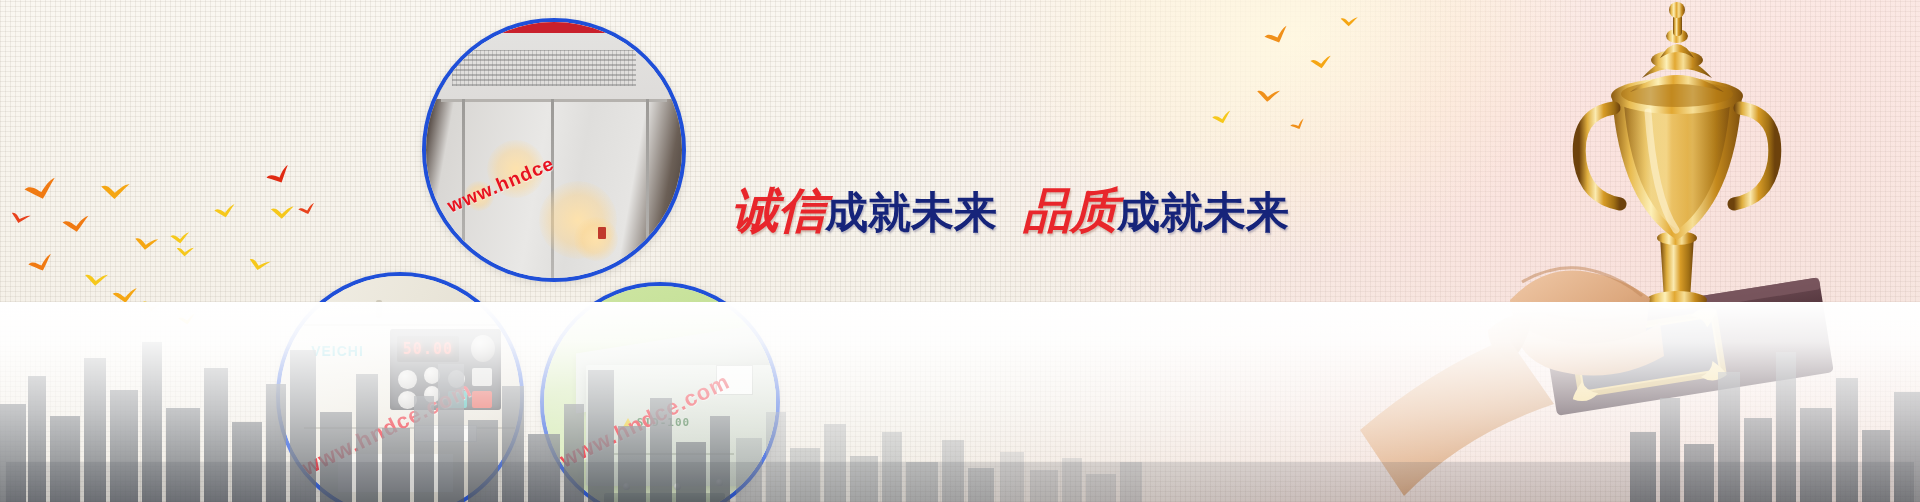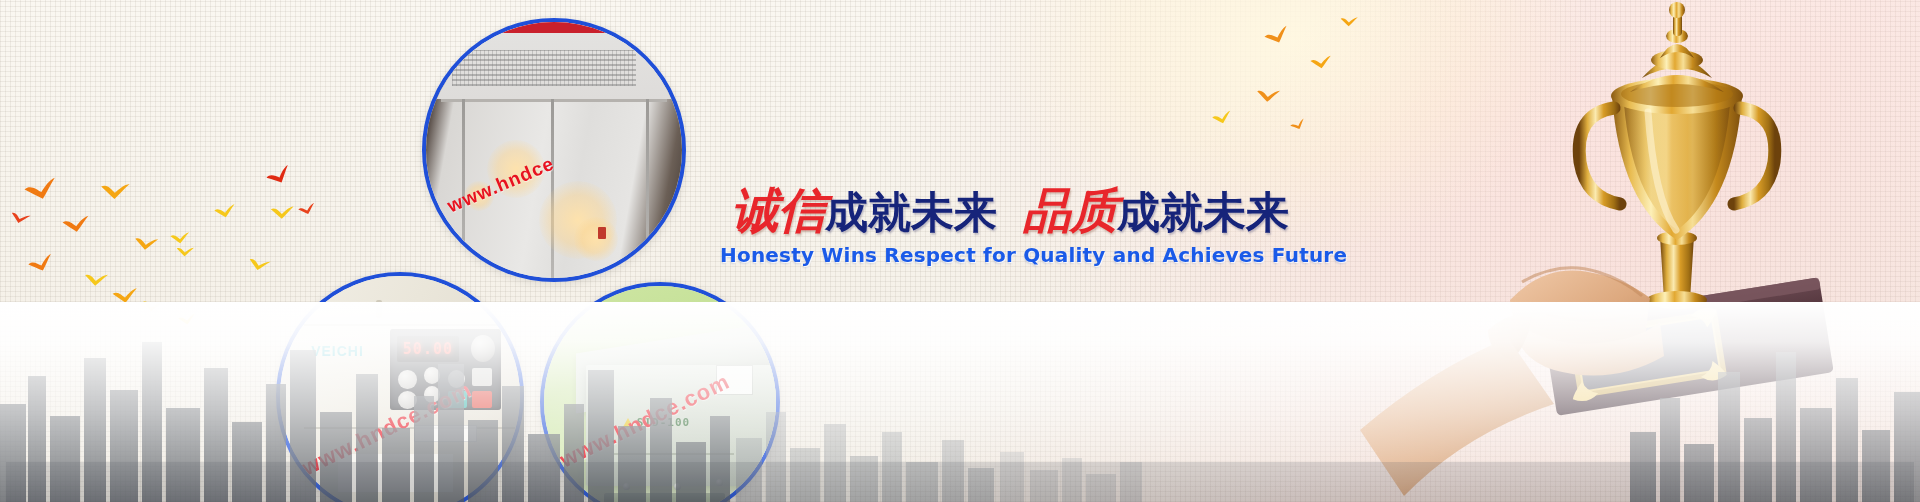--- a/index.html
+++ b/index.html
@@ -304,21 +304,20 @@
       <div class="std-bolt" style="left:74%; bottom:14%;"></div>
       <div style="position:absolute; left:30%; top:72%; width:52%; height:2px; background:rgba(120,130,110,0.45);"></div>
     </div>
     <div class="watermark" style="left:8px; top:122px; font-size:22px; transform:rotate(-26deg);">www.hndce.com</div>
   </div>
 
   <div class="headline">
     <div class="hl-line">
       <span class="hl-red">诚信</span><span class="hl-navy">成就未来</span><span class="hl-gap"></span><span class="hl-red">品质</span><span class="hl-navy">成就未来</span>
     </div>
-    <div class="subtitle">Honesty Wins Respect for Quality and Achieves Future</div>
   </div>
 
   <div class="trophy-wrap">
     <svg width="560" height="502" viewBox="0 0 560 502" style="position:absolute; right:0; top:0;">
       <defs>
         <linearGradient id="gold" x1="0" y1="0" x2="1" y2="0">
           <stop offset="0%" stop-color="#8a5a12"></stop>
           <stop offset="14%" stop-color="#e8bb50"></stop>
           <stop offset="30%" stop-color="#fdf0b8"></stop>
           <stop offset="46%" stop-color="#e2a832"></stop>

